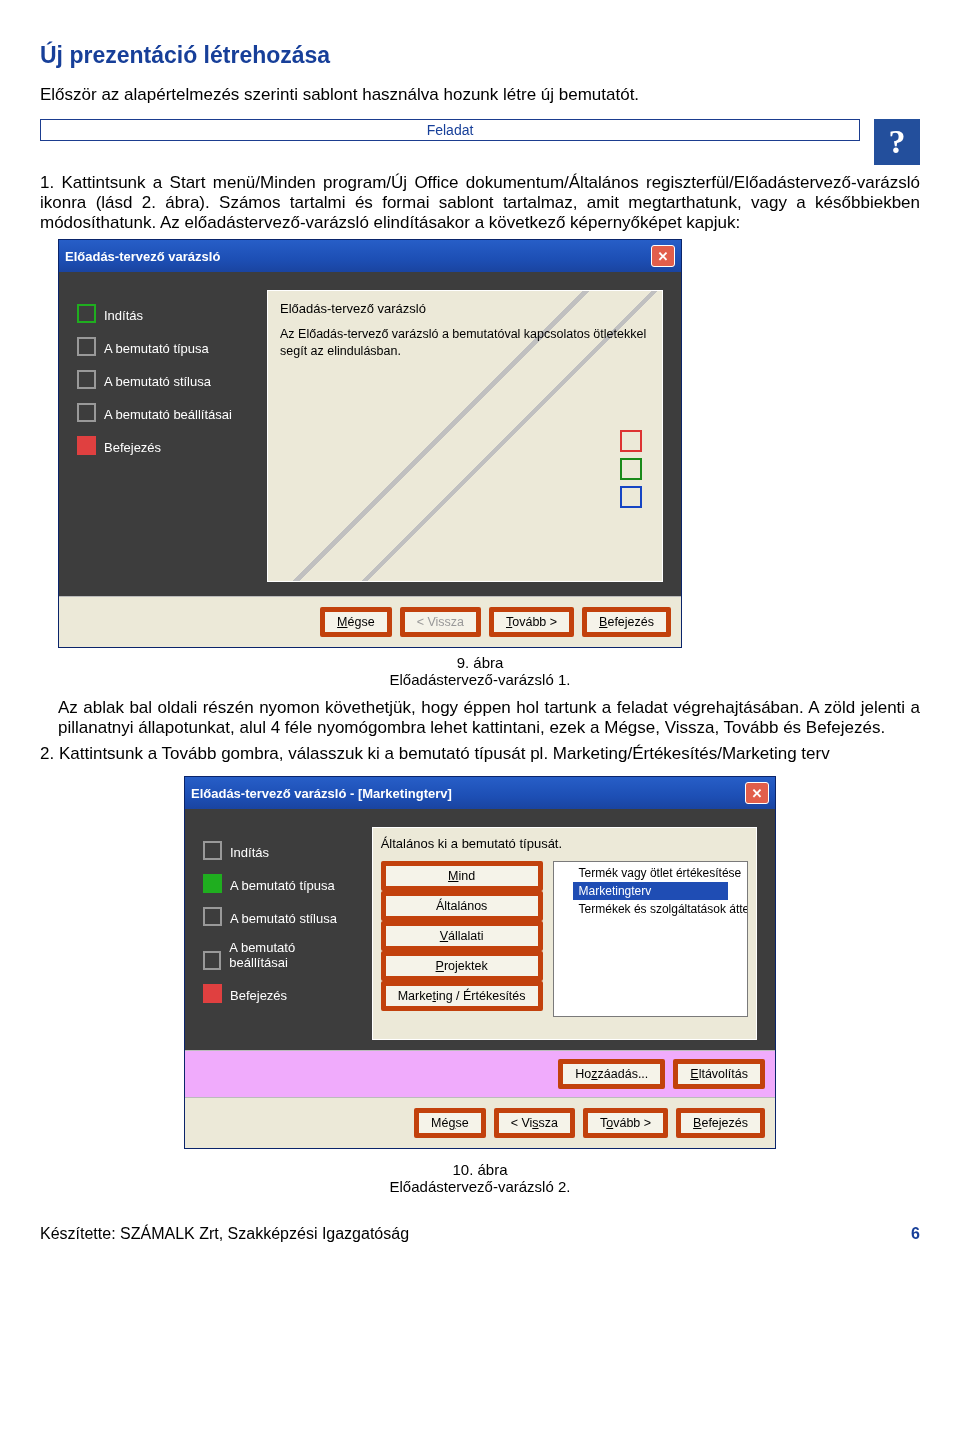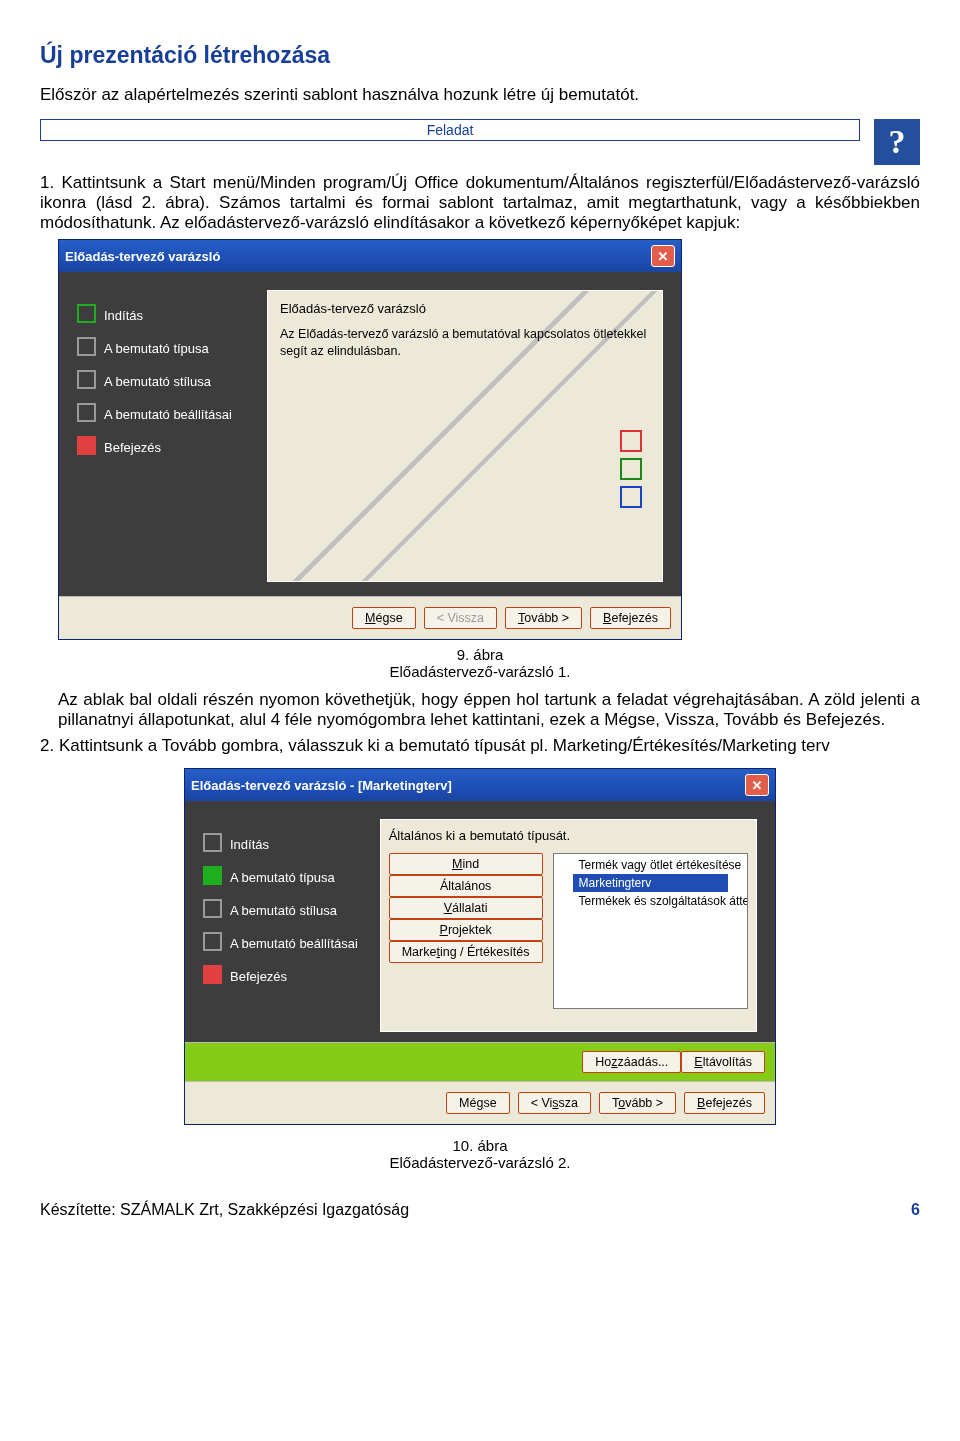--- a/index.html
+++ b/index.html
@@ -29,32 +29,32 @@
   .xp-preview .pv-title { font-size:13px; margin-bottom:10px; }
   .pv-lines { position:absolute; inset:0; background:
     linear-gradient(135deg, transparent 46%, #c0c0c0 46%, #c0c0c0 47%, transparent 47%) ,
     linear-gradient(135deg, transparent 56%, #c0c0c0 56%, #c0c0c0 57%, transparent 57%);
     pointer-events:none;
   }
   .pv-text { position:relative; z-index:1; font-size:12.5px; line-height:1.35; }
   .color-sq { width:18px; height:18px; border:2px solid; margin:6px 0; }
   .sq-stack { position:absolute; right:20px; top:46%; }
   .xp-btnrow { background:#ece9d8; padding:10px 10px; display:flex; justify-content:flex-end; gap:8px; border-top:1px solid #bbb; }
-  .xp-btn { background:#f5f3e9; border:1px solid #c2410c; padding:3px 12px; font-size:12.5px; font-family:Tahoma,Arial,sans-serif; border-radius:2px; }
+  .xp-btn { background:#f5f3e9; border:5px solid #c2410c; padding:3px 12px; font-size:12.5px; font-family:Tahoma,Arial,sans-serif; border-radius:2px; }
   .xp-btn.disabled { color:#999; }
   
   .w2 .xp-body { padding-bottom:10px; }
   .w2-right { flex:1; background:#ece9d8; border:1px solid #fff; padding:8px 8px; min-height:195px; }
   .w2-right .prompt { font-size:13px; margin-bottom:10px; }
   .w2-cols { display:flex; gap:10px; }
   .w2-btncol { display:flex; flex-direction:column; }
   .w2-list { flex:1; background:#fff; border:1px solid #7a7a7a; font-size:12px; padding:2px 19px; height:150px; overflow:hidden; }
   .w2-list .item { padding:2px 6px; white-space:nowrap; }
   .w2-list .sel { background:#1f4db4; color:#fff; }
-  .w2-addrow { background:#84cc16; padding:8px 10px; display:flex; justify-content:flex-end; border-top:1px solid #bbb; }
+  .w2-addrow { background:#f0abfc; padding:8px 10px; display:flex; justify-content:flex-end; gap:8px; border-top:1px solid #bbb; }
   .footer { display:flex; justify-content:space-between; margin-top:30px; font-size:16px; }
   .page-num { color:#173f99; font-weight:bold; }
   u.au { text-decoration:underline; }
 </style>
 </head>
 <body>
 
 <div class="page">
 
   <div class="section-title">Új prezentáció létrehozása</div>

